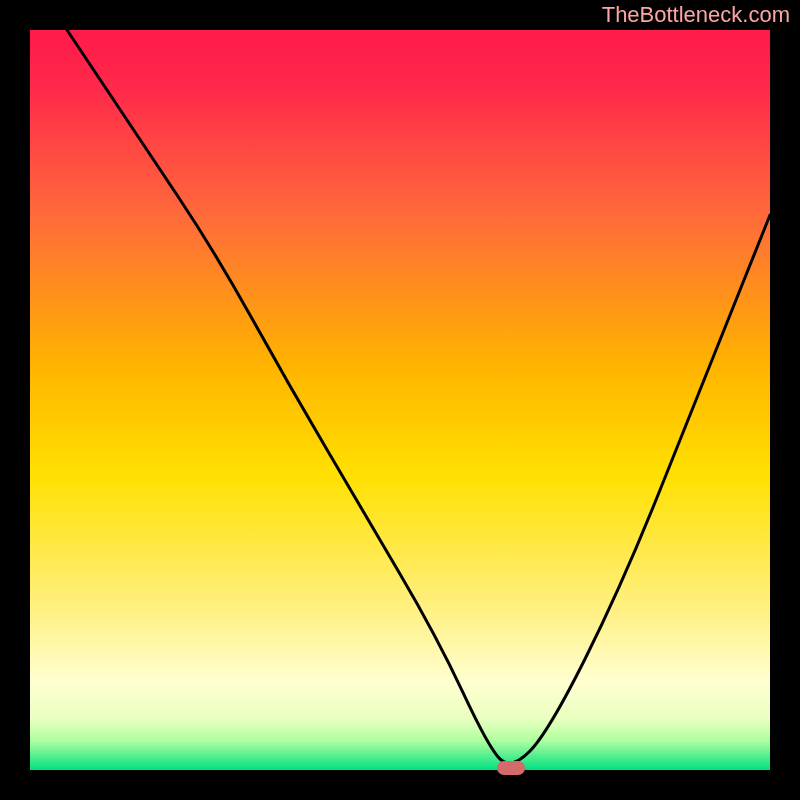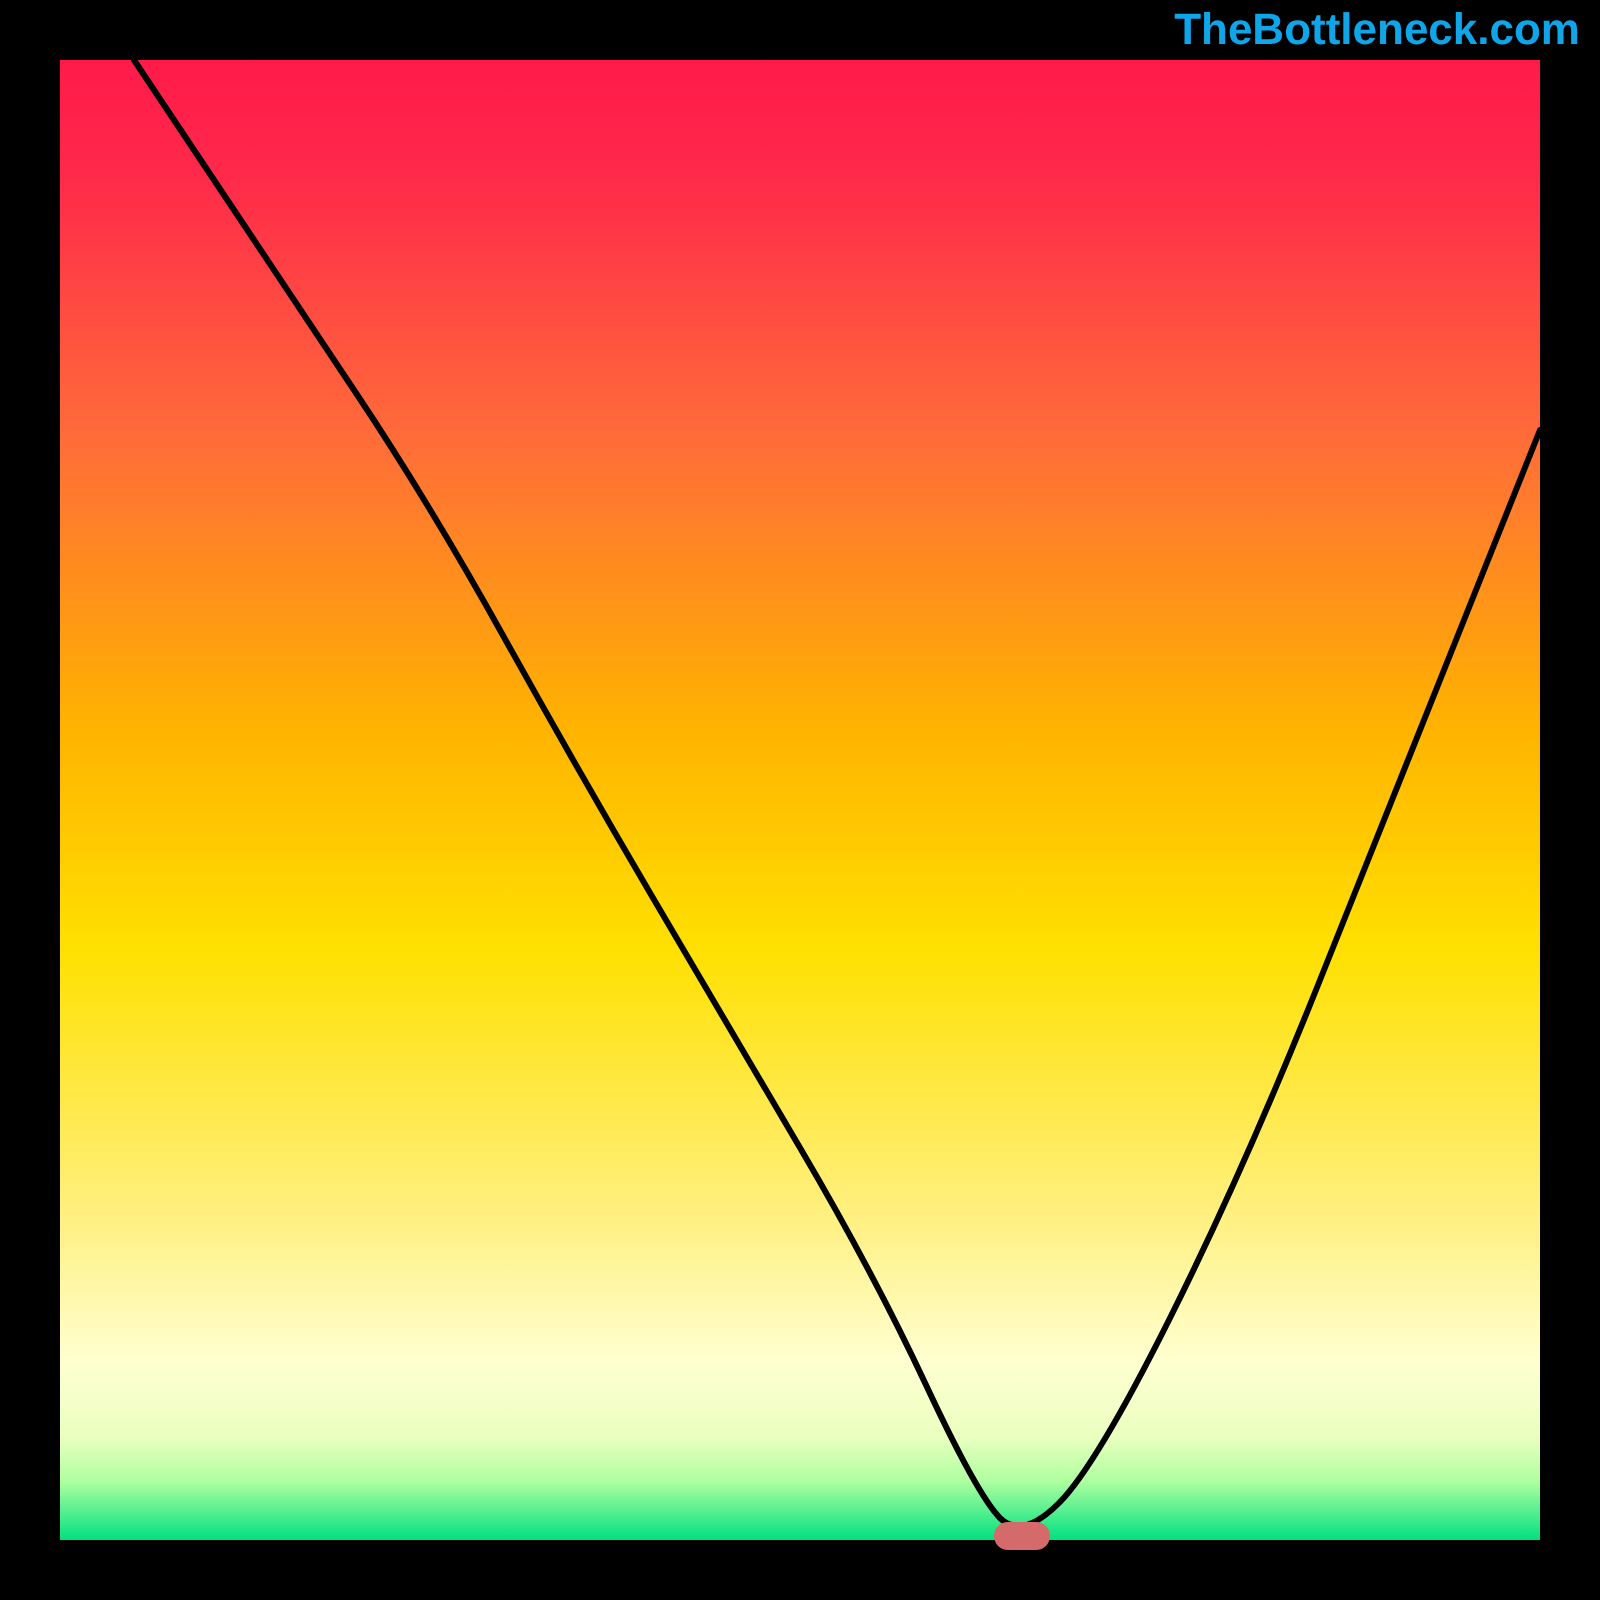--- a/index.html
+++ b/index.html
@@ -14,22 +14,22 @@
     position: relative;
     width: 800px;
     height: 800px;
   }
   .watermark {
     position: absolute;
     top: 2px;
     right: 10px;
     font-family: Arial, Helvetica, sans-serif;
     font-size: 22px;
-    font-weight: bold;
-    color: #0ea5e9;
+    font-weight: normal;
+    color: #fca5a5;
     z-index: 10;
   }
   svg {
     display: block;
   }
 </style>
 </head>
 <body>
 
 <div class="container">

